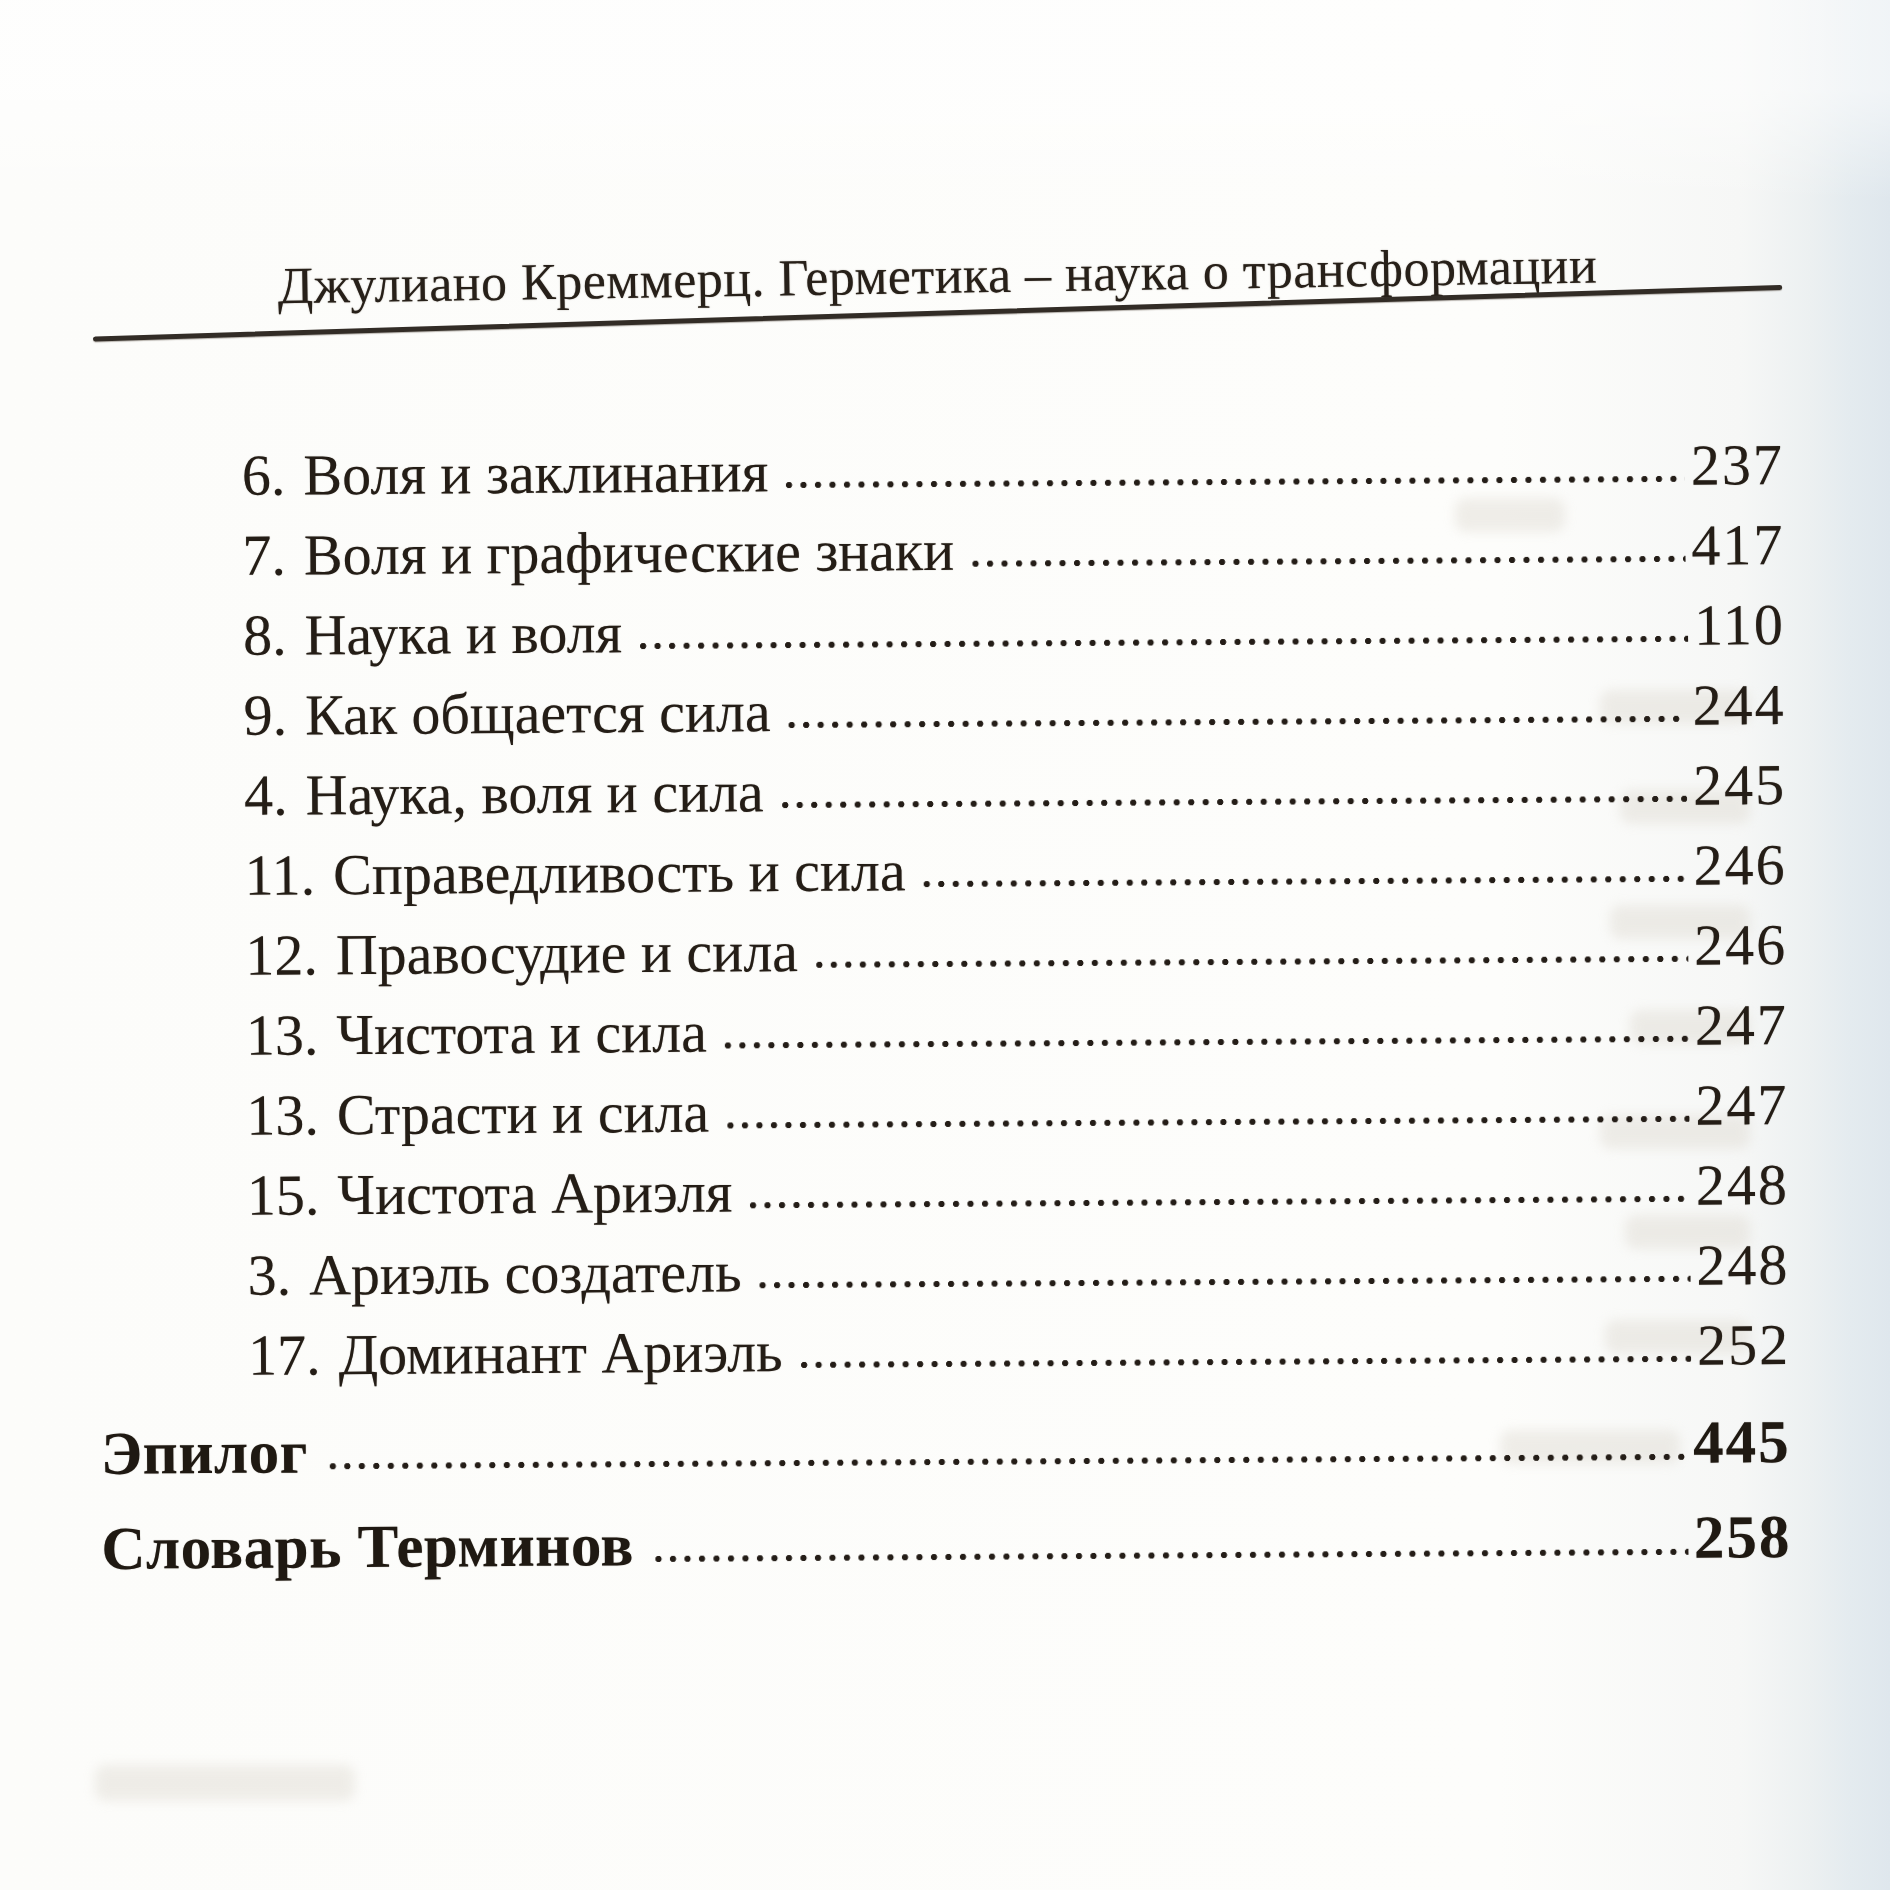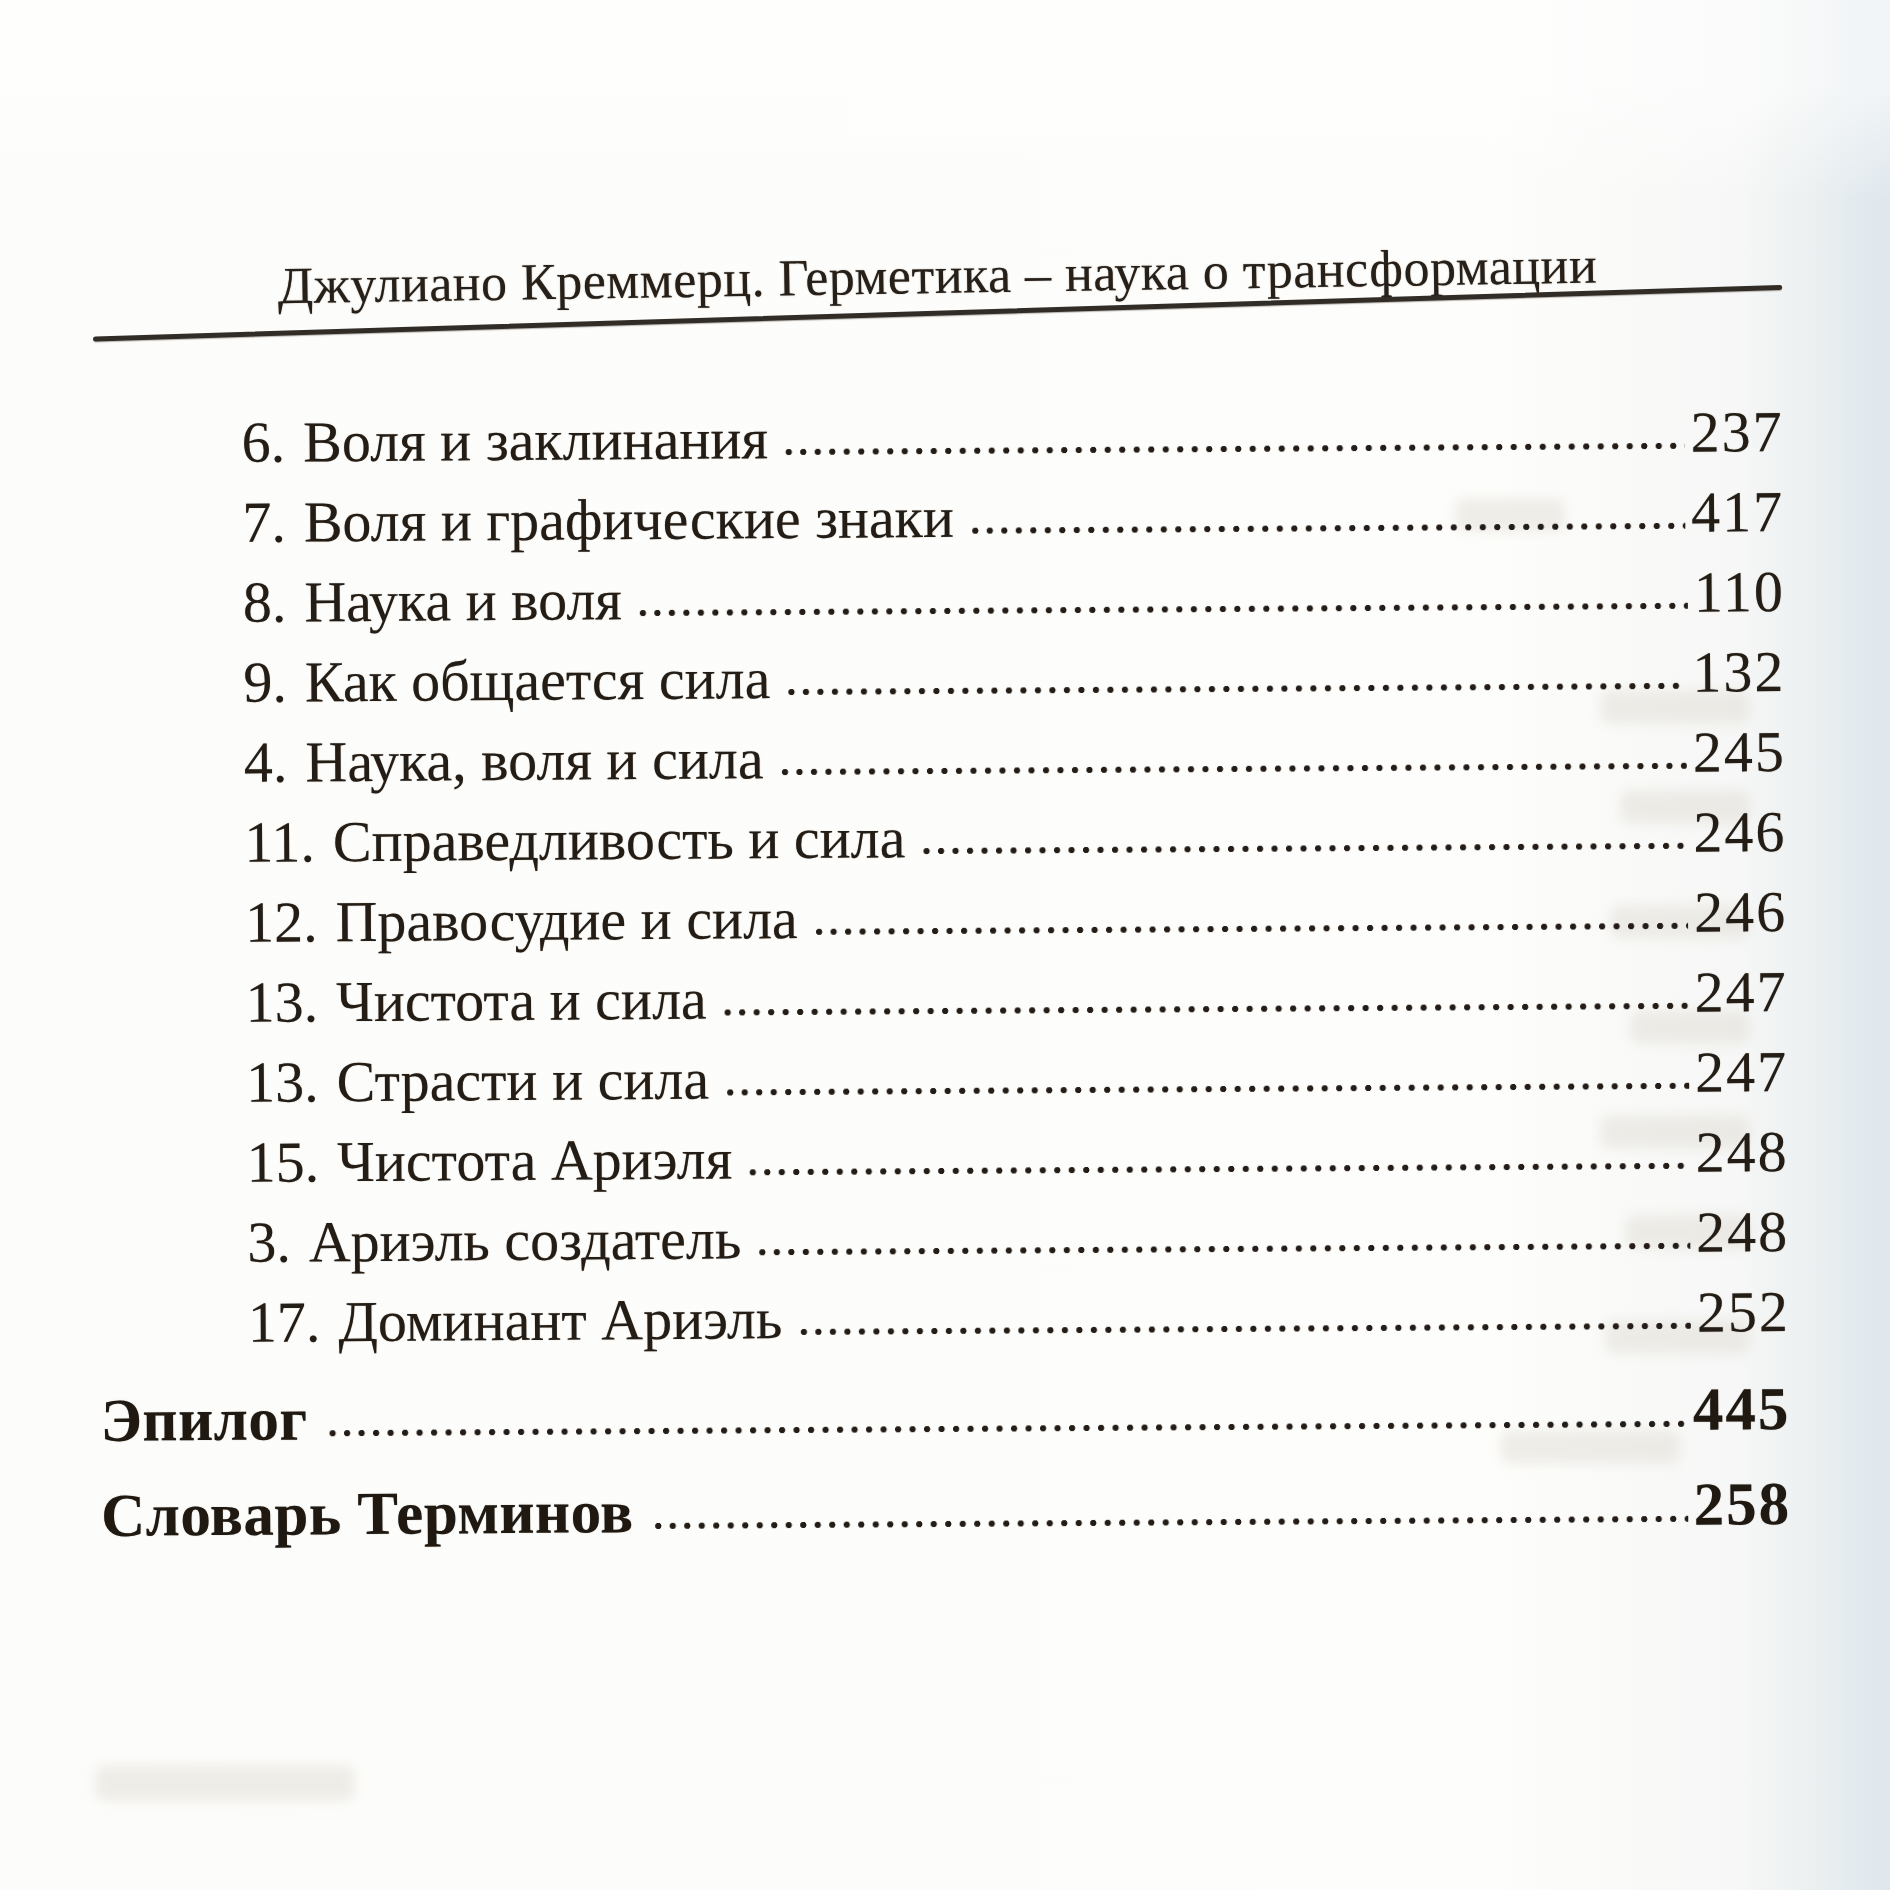--- a/index.html
+++ b/index.html
@@ -45,21 +45,21 @@
   }
   .toc-row .num{margin-right:18px;}
   .dots{
     flex:1;height:12px;min-width:40px;
     margin:0 6px -4px 16px;
     background-image:radial-gradient(circle at 5px 6px, #241d17 2.8px, rgba(36,29,23,0) 3.5px);
     background-size:14.5px 12px;
     background-repeat:repeat-x;
     background-position:left bottom;
   }
-  .pg{letter-spacing:2px;}
+  .pg{letter-spacing:2px;margin-top:33px;}
   .toc-bottom{margin-top:16px;}
   .toc-bottom .toc-row{
     height:95px;padding-left:0;
     font-weight:bold;font-size:61px;letter-spacing:0.5px;
     color:#1f1912;
   }
   .toc-bottom .dots{margin-left:20px;}
 </style>
 </head>
 <body>
@@ -98,21 +98,21 @@
         <div class="toc-row">
     <span class="num">8.</span>
     <span class="title">Наука и воля</span>
     <span class="dots"></span>
     <span class="pg">110</span>
   </div>
         <div class="toc-row">
     <span class="num">9.</span>
     <span class="title">Как общается сила</span>
     <span class="dots"></span>
-    <span class="pg">132</span>
+    <span class="pg">244</span>
   </div>
         <div class="toc-row">
     <span class="num">4.</span>
     <span class="title">Наука, воля и сила</span>
     <span class="dots"></span>
     <span class="pg">245</span>
   </div>
         <div class="toc-row">
     <span class="num">11.</span>
     <span class="title">Справедливость и сила</span>

